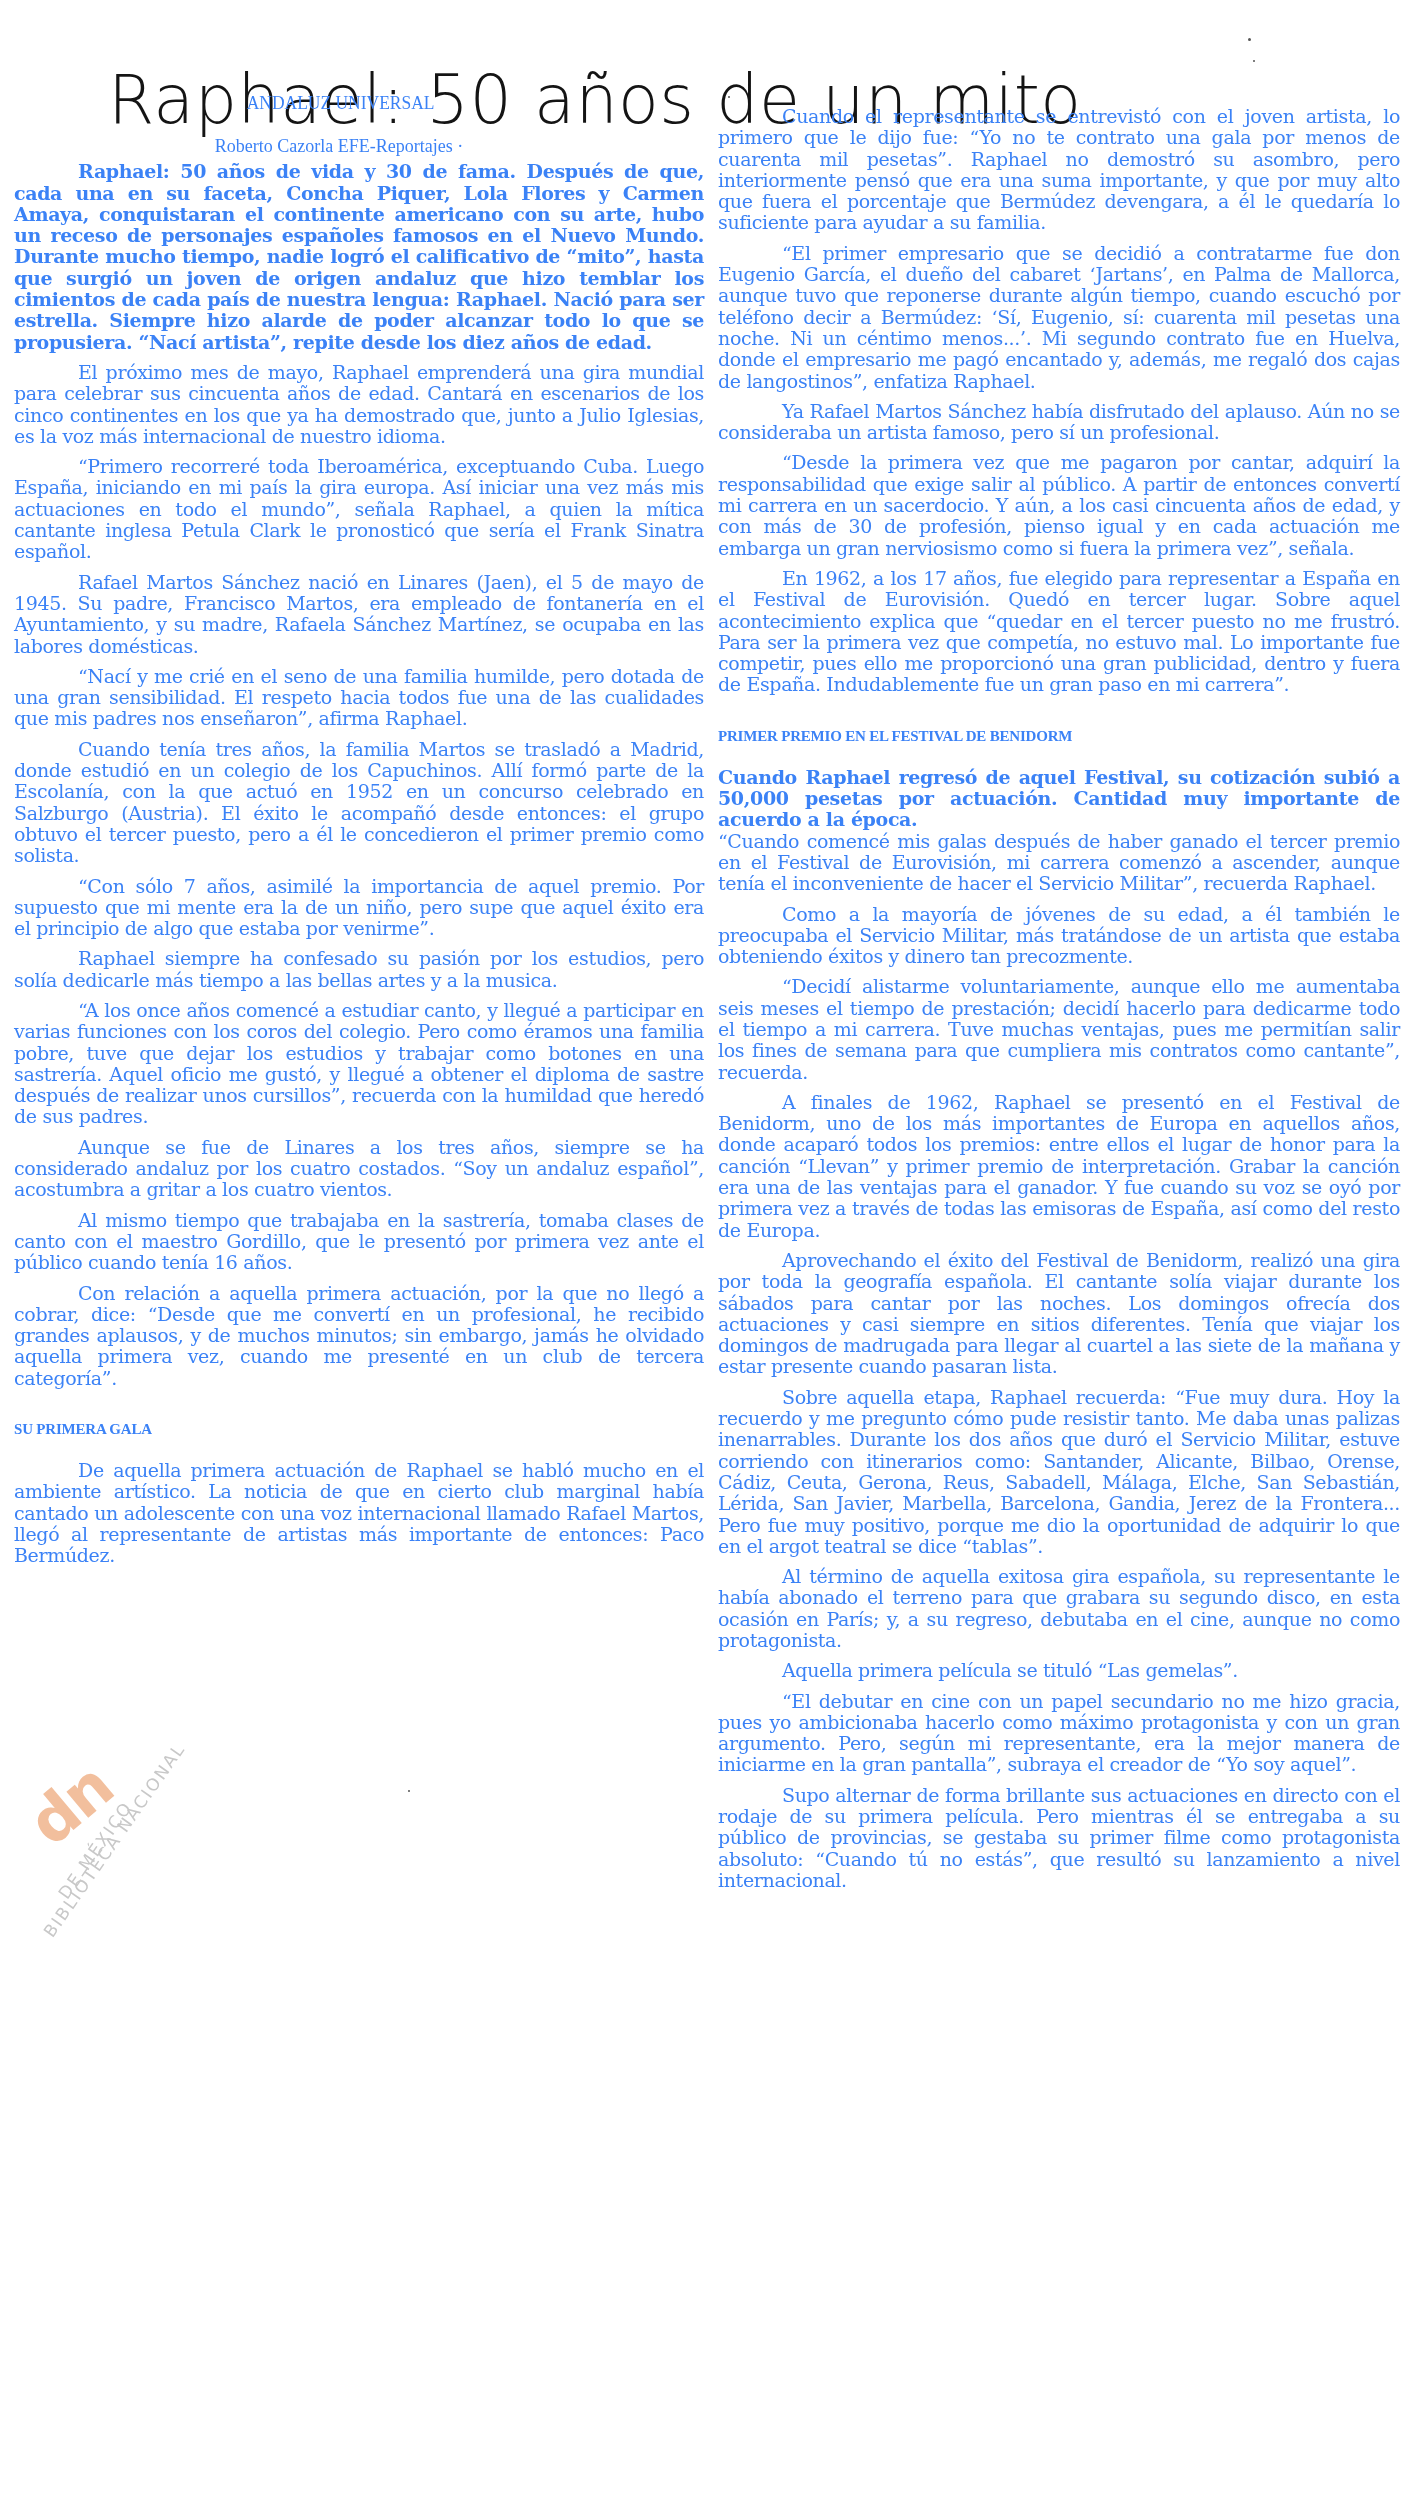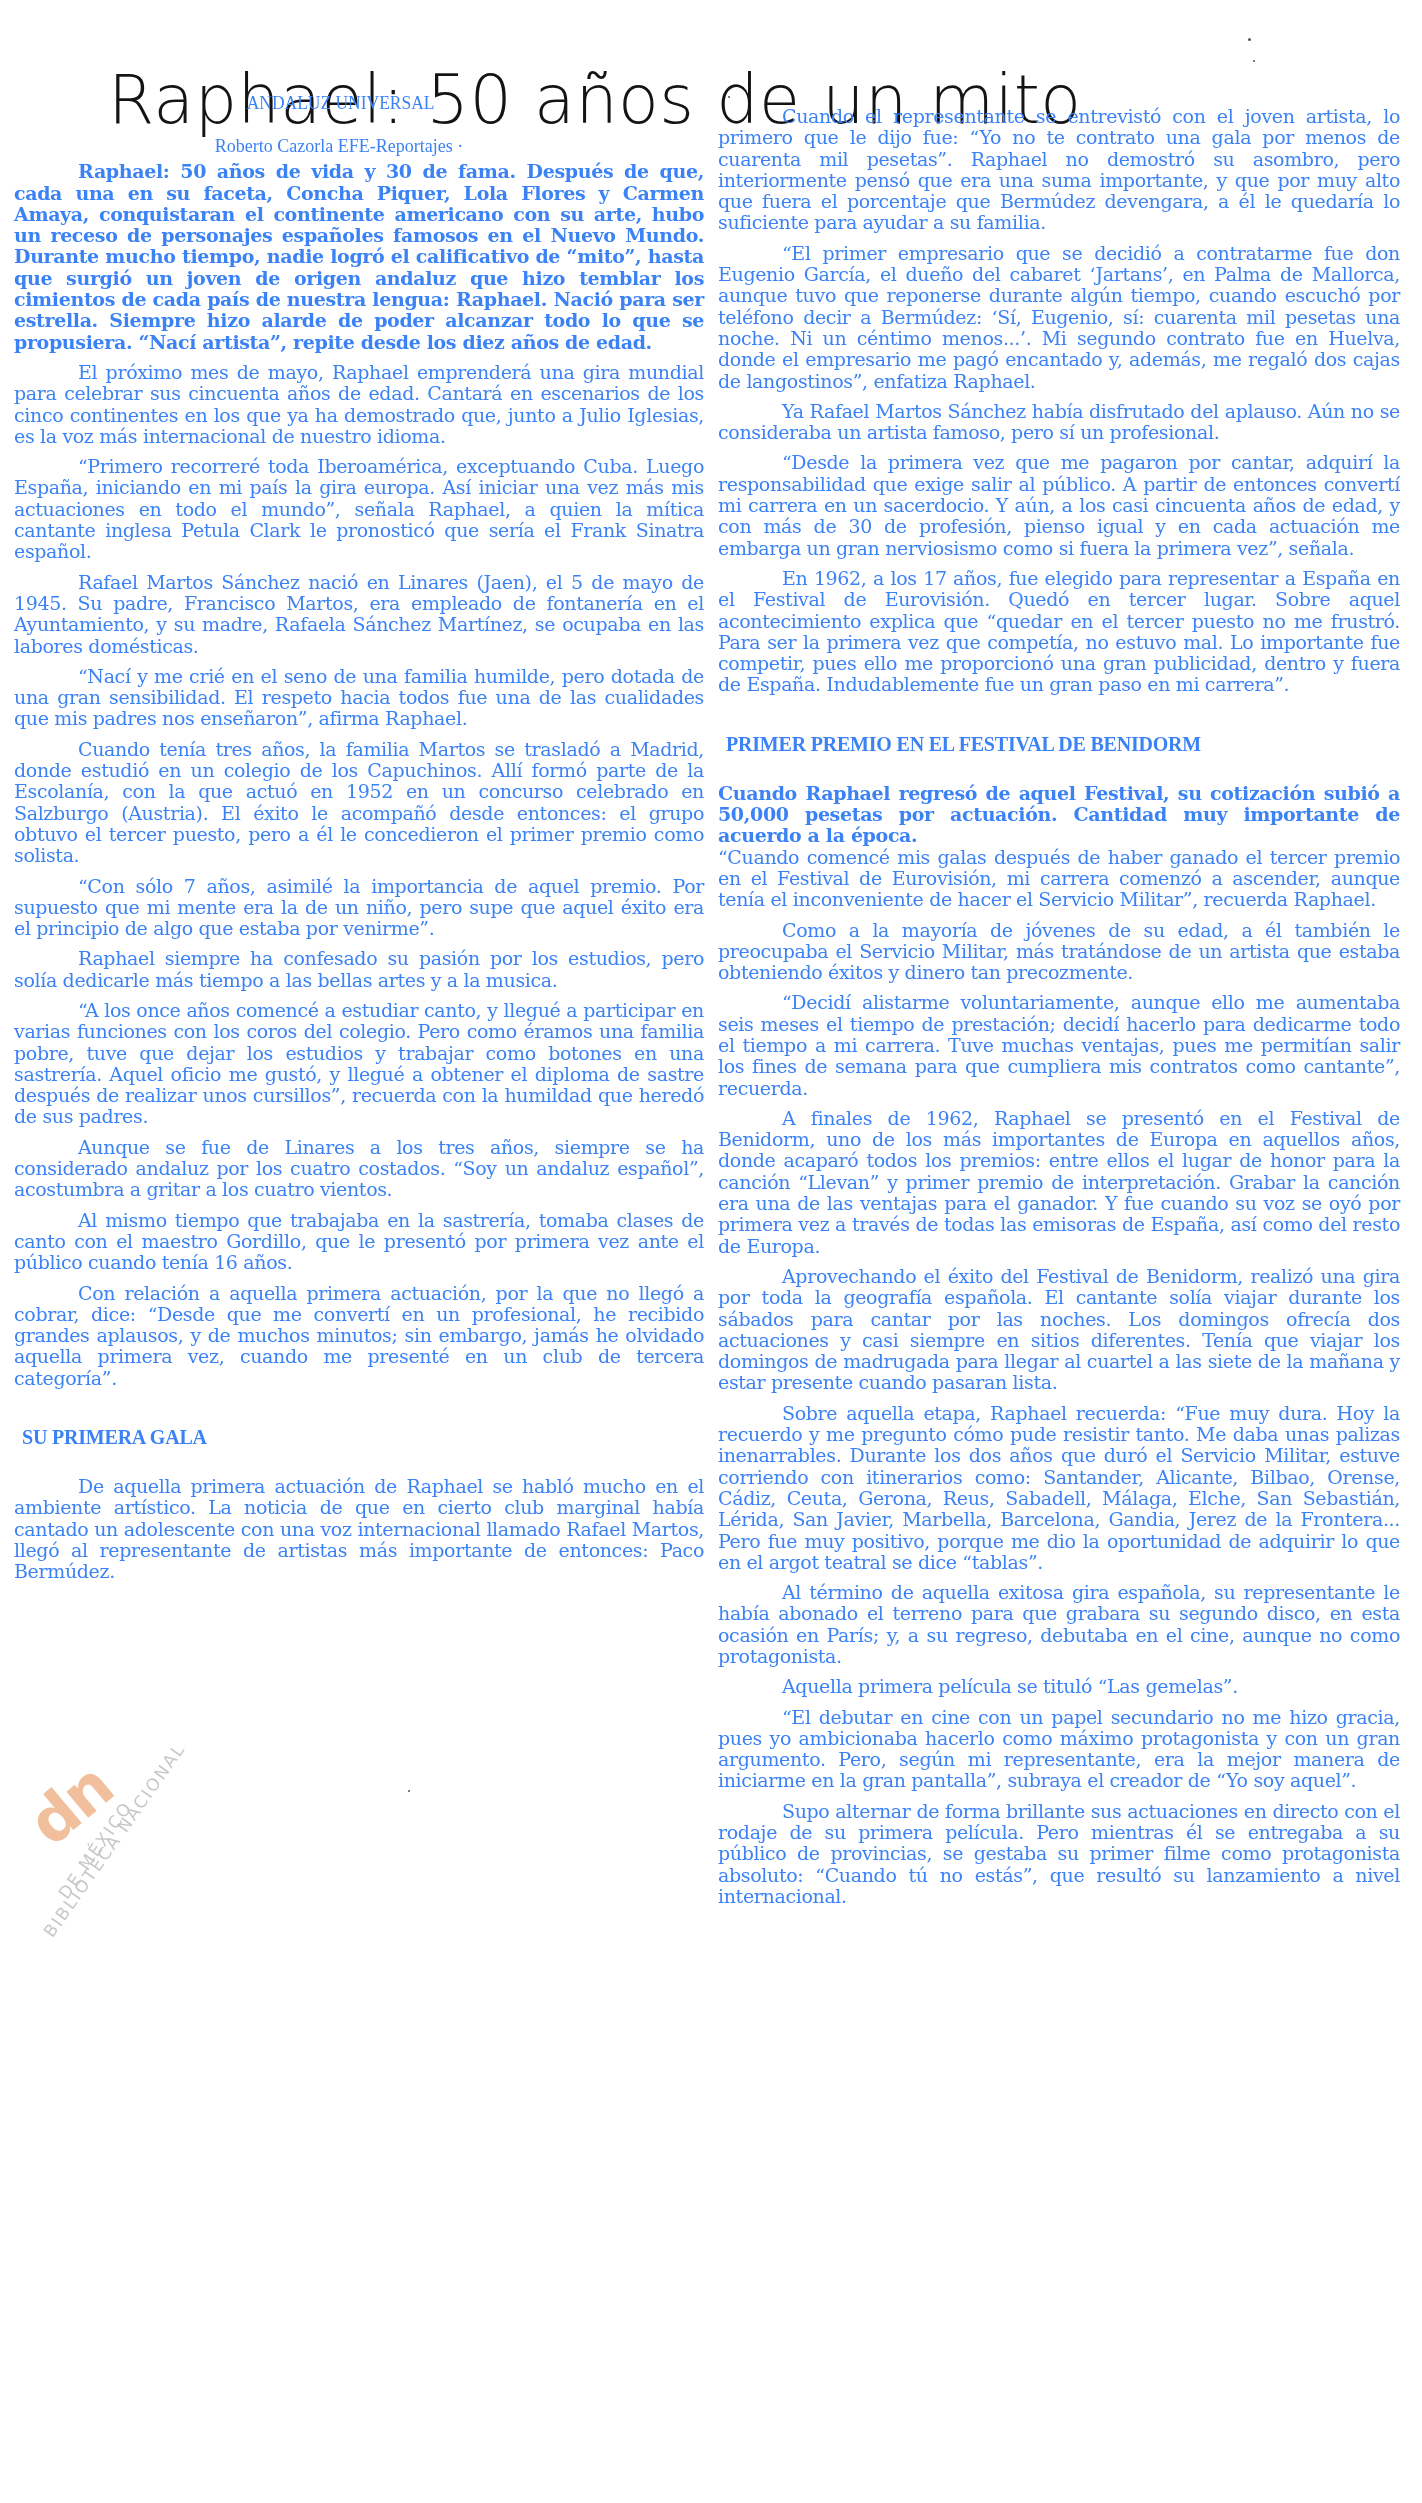--- a/index.html
+++ b/index.html
@@ -15,22 +15,22 @@
     position: absolute; top: 92px;
     font-family: "DejaVu Serif", serif; font-size: 19px; line-height: 21.3px;
     color: #3b82f6;
   }
   .col-left { left: 14px; width: 690px; }
   .col-right { left: 718px; width: 682px; top: 106px; }
   .col p { margin: 0 0 9px 0; text-align: justify; text-align-last: left; letter-spacing: -0.35px; transform-origin: left; }
   .col p.indent { text-indent: 64px; }
   .col p.tight { margin-bottom: 0; font-weight: bold; }
   .section-head {
-    font-family: "Liberation Serif", serif; font-weight: bold; font-size: 20px;
-    line-height: 22px; margin: 8px; letter-spacing: -0.2px;
+    font-family: "Liberation Serif", serif; font-weight: bold; font-size: 15px;
+    line-height: 22px; margin: 0; letter-spacing: -0.2px;
   }
   .kicker { text-align: center; margin: 0 0 22px 0; padding-right: 40px; font-weight: normal; font-size: 19px; font-family: "Liberation Serif", serif; transform: scaleX(0.92); letter-spacing: 0;}
   .byline { text-align: center; margin: 0 0 4px 0; padding-right: 40px; font-family: "Liberation Serif", serif; font-weight: normal; font-size: 18px; line-height: 22px; }
   .gap-m { height: 20px; }
   .watermark {
     position: absolute; left: 8px; top: 1760px; width: 180px; height: 200px;
     pointer-events: none;
   }
   .wm-logo {
     position: absolute; left: 20px; top: 8px; font-family: "DejaVu Sans", sans-serif;

